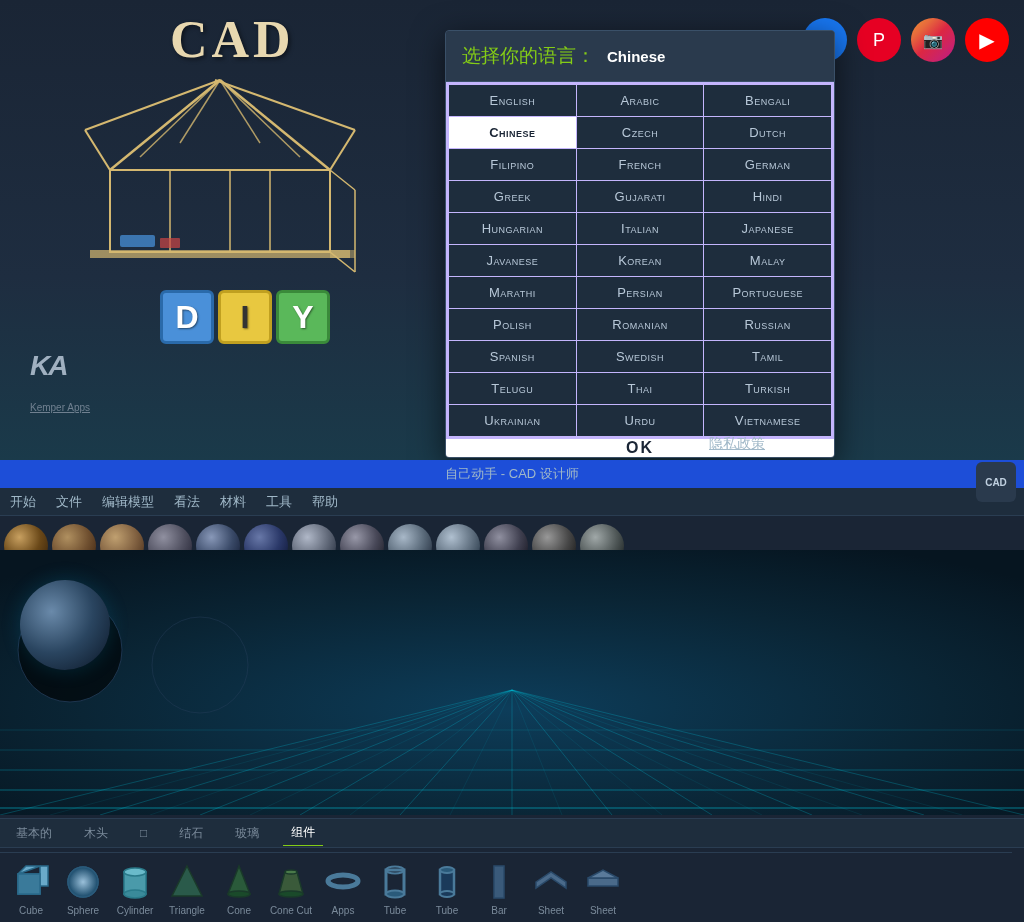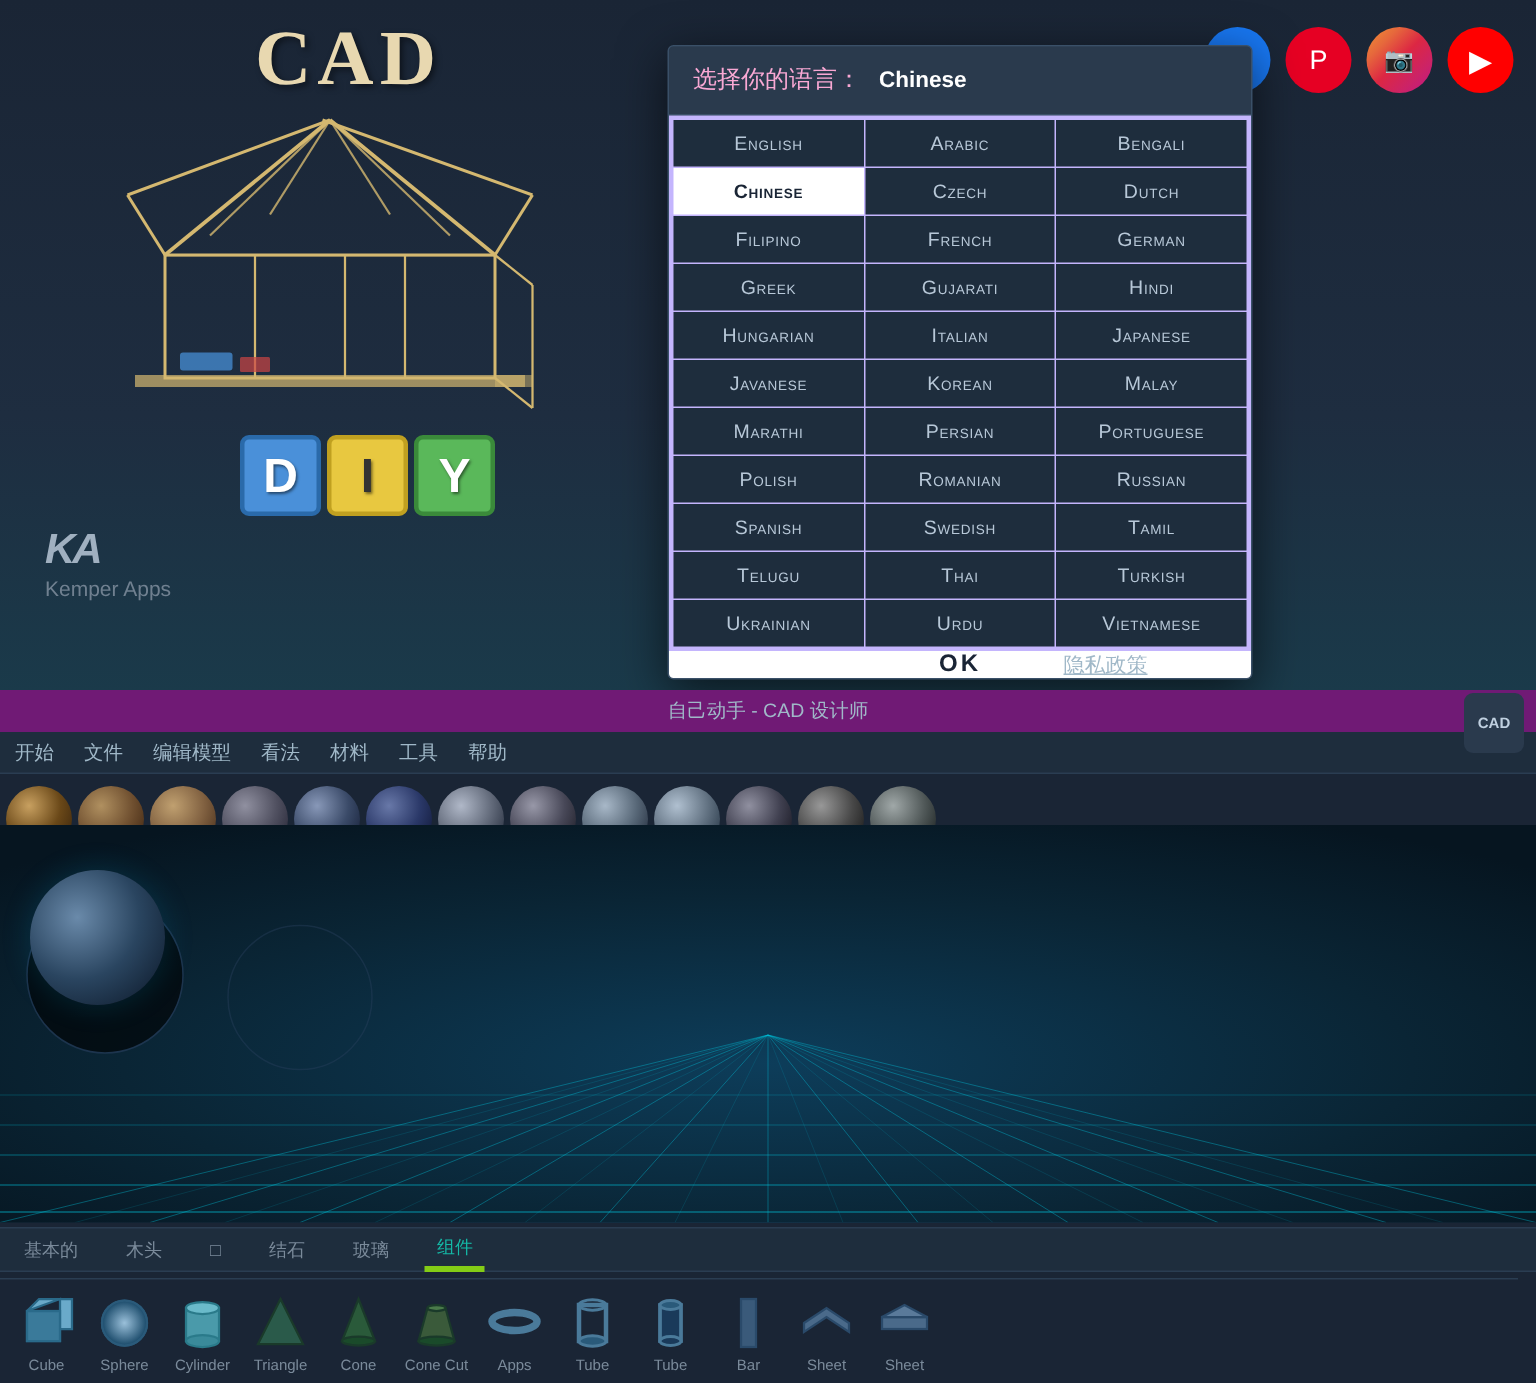--- a/index.html
+++ b/index.html
@@ -63,21 +63,21 @@
     .si-ig { background: linear-gradient(135deg, #f09433 0%, #e6683c 25%, #dc2743 50%, #cc2366 75%, #bc1888 100%); }
     .si-yt { background: #ff0000; }
 
     
     .kemper-logo {
       position: absolute;
       top: 350px; left: 30px;
       color: #a0b0c0; font-size: 24px;
     }
     .kemper-logo-text {
-      font-size: 14px; color: #708090; margin-top: 2px;
+      font-size: 10px; color: #708090; margin-top: 20px; text-decoration: underline;
     }
 
     
     .privacy-link {
       position: absolute;
       top: 435px; left: 450px; right: 0;
       text-align: center;
       color: #a0b8c8; font-size: 14px; cursor: pointer;
       text-decoration: underline;
     }
@@ -94,21 +94,21 @@
       box-shadow: 0 8px 32px rgba(0,0,0,0.6);
     }
 
     .lang-header {
       background: #2a3a4d;
       padding: 12px 16px;
       display: flex; align-items: center; gap: 12px;
       border-bottom: 1px solid #3a5068;
     }
     .lang-header-label {
-      color: #f9a8d4; font-size: 16px;
+      color: #84cc16; font-size: 19px;
     }
     .lang-selected-value {
       color: #ffffff; font-size: 15px; font-weight: bold;
     }
 
     .lang-grid {
       display: grid;
       grid-template-columns: repeat(3, 1fr);
       gap: 1px;
       background: #c4b5fd;
@@ -143,21 +143,21 @@
     }
 
     
     .app-ui {
       position: absolute;
       top: 460px; left: 0; right: 0; bottom: 0;
       background: #1a2535;
     }
 
     .app-title-bar {
-      background: #701a75;
+      background: #1d4ed8;
       height: 28px;
       display: flex; align-items: center; justify-content: center;
       color: #a0b8c8; font-size: 13px;
       position: relative;
     }
     .app-logo-badge {
       position: absolute;
       right: 8px; top: 2px;
       width: 40px; height: 40px;
       background: #2a3a4d;
@@ -251,22 +251,22 @@
       display: flex; align-items: center;
       padding: 0 8px; gap: 16px;
       border-top: 1px solid #2a3d52;
       border-bottom: 1px solid #2a3d52;
     }
     .bottom-tab {
       font-size: 12px; color: #7a8a9a; cursor: pointer;
       padding: 4px 8px;
     }
     .bottom-tab.active {
-      color: #14b8a6;
-      border-bottom: 4px solid #84cc16;
+      color: #ffffff;
+      border-bottom: 1px solid #84cc16;
     }
 
     
     .shape-toolbar {
       position: absolute;
       top: 852px; left: 0; right: 12px;
       height: 70px;
       background: #1a2535;
       display: flex; align-items: center;
       padding: 4px 8px; gap: 6px;

